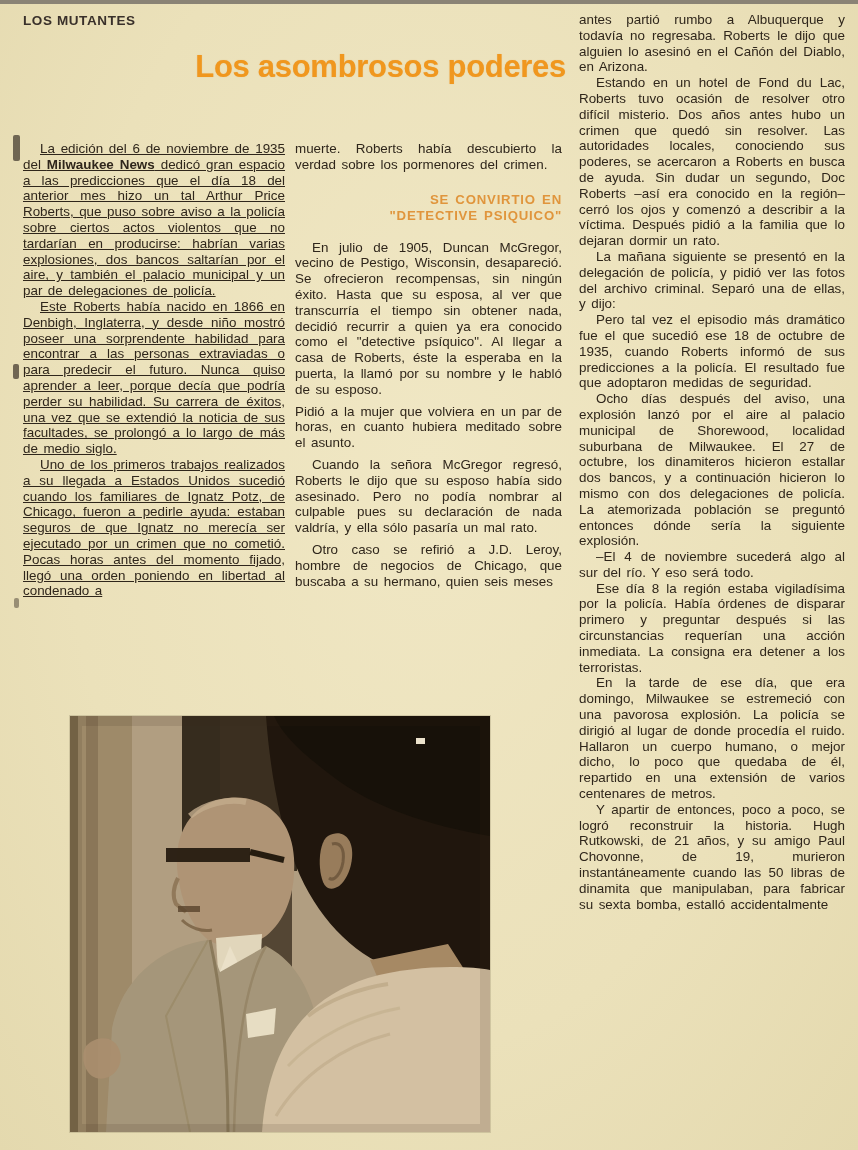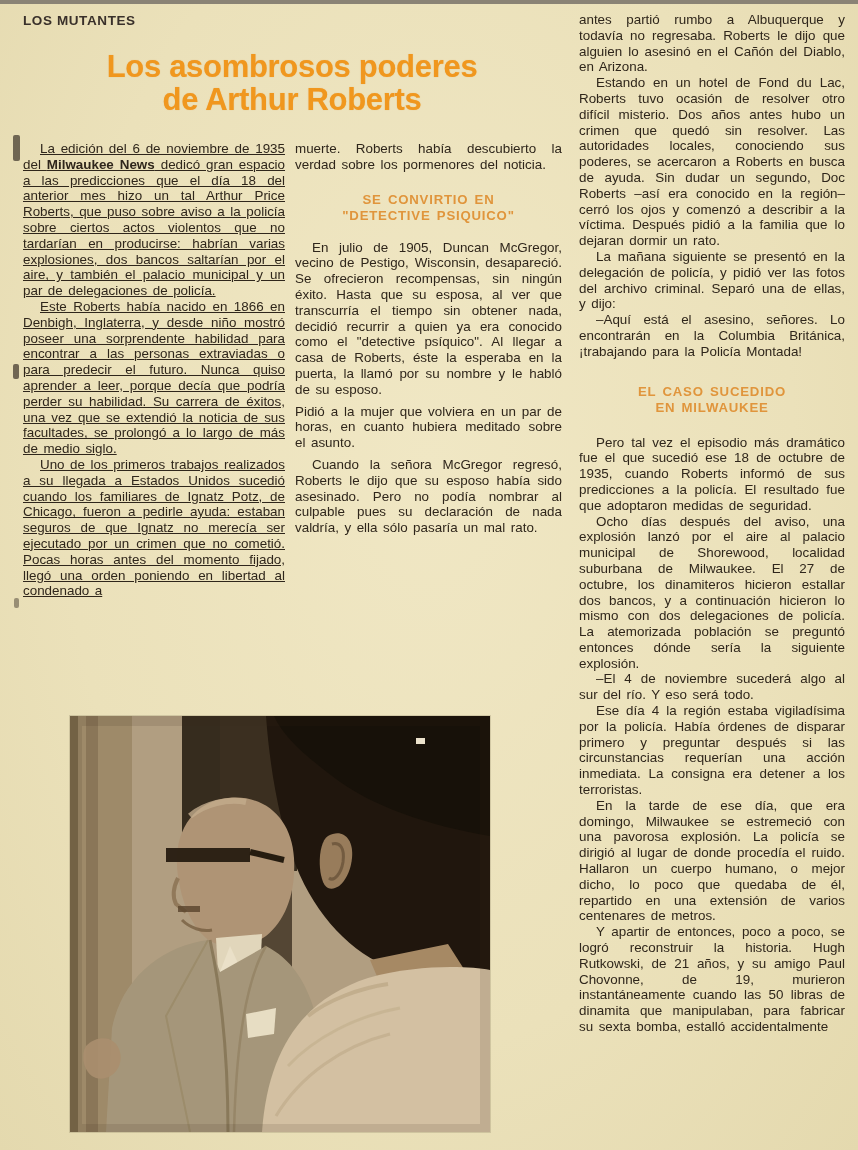--- a/index.html
+++ b/index.html
@@ -9,39 +9,39 @@
     background-image:radial-gradient(ellipse at 50% 40%, #f0e7c4 0%, #ebe1ba 60%, #e4d9ae 100%);
     font-family:"Liberation Sans", sans-serif;
     color:#2f261b;overflow:hidden;
   }
   .kicker{
     position:absolute;left:23px;top:9px;
     font-size:13.5px;font-weight:bold;letter-spacing:.6px;color:#39302a;
   }
   .title{
     position:absolute;left:18px;top:46px;width:548px;margin:0;
-    text-align:center;font-size:31px;line-height:33px;font-weight:bold;
+    text-align:right;font-size:31px;line-height:33px;font-weight:bold;
     color:#f0971e;letter-spacing:-.3px;
     text-shadow:0 0 1px rgba(214,120,20,.35);
   }
   .title span{display:block;}
   .col{
     position:absolute;font-size:13.4px;line-height:15.8px;
     text-align:justify;word-spacing:1.8px;color:#2f261b;
   }
   .col p{margin:0;}
   .col p.ind{text-indent:17px;}
   .col p.gap{margin-top:6px;}
   .subhead{
     margin:19px 0 15px;text-align:center;
     font-size:13.2px;line-height:16.5px;font-weight:bold;
     color:#e0953c;letter-spacing:.8px;text-indent:0;
   }
   .subhead.tall{margin:24px 0 18px;}
-  .subhead span{display:block;}
+  .subhead span{display:block;text-align:right;}
   .col1{left:23px;top:137px;width:262px;text-decoration:underline;}
   .col2{left:295px;top:137px;width:267px;}
   .col3{left:579px;top:8px;width:266px;}
   .photo{
     position:absolute;left:70px;top:712px;width:420px;height:416px;margin:0;
     box-shadow:0 0 0 1px rgba(90,75,50,.18);
   }
   .photo svg{display:block;width:100%;height:100%;}
   .artifact{position:absolute;background:#473d31;border-radius:2px;opacity:.75;}
   .a1{left:13px;top:131px;width:7px;height:26px;}
@@ -50,53 +50,48 @@
 </style>
 </head>
 <body>
 
 <div class="page">
 
   <div class="kicker">LOS MUTANTES</div>
 
   <h1 class="title">
     <span>Los asombrosos poderes</span>
-    <span>de Arthur Roberts</span>
   </h1>
 
   <div class="col col1">
     <p class="ind"><span>La edición del 6 de noviembre de 1935 del </span><b>Milwaukee News</b><span> dedicó gran espacio a las predicciones que el día 18 del anterior mes hizo un tal Arthur Price Roberts, que puso sobre aviso a la policía sobre ciertos actos violentos que no tardarían en producirse: habrían varias explosiones, dos bancos saltarían por el aire, y también el palacio municipal y un par de delegaciones de policía.</span></p>
     <p class="ind">Este Roberts había nacido en 1866 en Denbigh, Inglaterra, y desde niño mostró poseer una sorprendente habilidad para encontrar a las personas extraviadas o para predecir el futuro. Nunca quiso aprender a leer, porque decía que podría perder su habilidad. Su carrera de éxitos, una vez que se extendió la noticia de sus facultades, se prolongó a lo largo de más de medio siglo.</p>
     <p class="ind">Uno de los primeros trabajos realizados a su llegada a Estados Unidos sucedió cuando los familiares de Ignatz Potz, de Chicago, fueron a pedirle ayuda: estaban seguros de que Ignatz no merecía ser ejecutado por un crimen que no cometió. Pocas horas antes del momento fijado, llegó una orden poniendo en libertad al condenado a</p>
   </div>
 
   <div class="col col2">
-    <p>muerte. Roberts había descubierto la verdad sobre los pormenores del noticia.</p>
+    <p>muerte. Roberts había descubierto la verdad sobre los pormenores del crimen.</p>
     <h2 class="subhead">
       <span>SE CONVIRTIO EN</span>
       <span>"DETECTIVE PSIQUICO"</span>
     </h2>
     <p class="ind">En julio de 1905, Duncan McGregor, vecino de Pestigo, Wisconsin, desapareció. Se ofrecieron recompensas, sin ningún éxito. Hasta que su esposa, al ver que transcurría el tiempo sin obtener nada, decidió recurrir a quien ya era conocido como el "detective psíquico". Al llegar a casa de Roberts, éste la esperaba en la puerta, la llamó por su nombre y le habló de su esposo.</p>
     <p class="gap">Pidió a la mujer que volviera en un par de horas, en cuanto hubiera meditado sobre el asunto.</p>
     <p class="ind gap">Cuando la señora McGregor regresó, Roberts le dijo que su esposo había sido asesinado. Pero no podía nombrar al culpable pues su declaración de nada valdría, y ella sólo pasaría un mal rato.</p>
+    <p class="ind gap">Otro caso se refirió a J.D. Leroy, hombre de negocios de Chicago, que buscaba a su hermano, quien seis meses</p>
   </div>
 
   <div class="col col3">
     <p>antes partió rumbo a Albuquerque y todavía no regresaba. Roberts le dijo que alguien lo asesinó en el Cañón del Diablo, en Arizona.</p>
     <p class="ind">Estando en un hotel de Fond du Lac, Roberts tuvo ocasión de resolver otro difícil misterio. Dos años antes hubo un crimen que quedó sin resolver. Las autoridades locales, conociendo sus poderes, se acercaron a Roberts en busca de ayuda. Sin dudar un segundo, Doc Roberts –así era conocido en la región– cerró los ojos y comenzó a describir a la víctima. Después pidió a la familia que lo dejaran dormir un rato.</p>
     <p class="ind">La mañana siguiente se presentó en la delegación de policía, y pidió ver las fotos del archivo criminal. Separó una de ellas, y dijo:</p>
-    <p class="ind">–Aquí está el asesino, señores. Lo encontrarán en la Columbia Británica, ¡trabajando para la Policía Montada!</p>
-    <h2 class="subhead tall">
-      <span>EL CASO SUCEDIDO</span>
-      <span>EN MILWAUKEE</span>
-    </h2>
     <p class="ind">Pero tal vez el episodio más dramático fue el que sucedió ese 18 de octubre de 1935, cuando Roberts informó de sus predicciones a la policía. El resultado fue que adoptaron medidas de seguridad.</p>
     <p class="ind">Ocho días después del aviso, una explosión lanzó por el aire al palacio municipal de Shorewood, localidad suburbana de Milwaukee. El 27 de octubre, los dinamiteros hicieron estallar dos bancos, y a continuación hicieron lo mismo con dos delegaciones de policía. La atemorizada población se preguntó entonces dónde sería la siguiente explosión.</p>
     <p class="ind">–El 4 de noviembre sucederá algo al sur del río. Y eso será todo.</p>
-    <p class="ind">Ese día 4 la región estaba vigiladísima por la policía. Había órdenes de disparar primero y preguntar después si las circunstancias requerían una acción inmediata. La consigna era detener a los terroristas.</p>
+    <p class="ind">Ese día 8 la región estaba vigiladísima por la policía. Había órdenes de disparar primero y preguntar después si las circunstancias requerían una acción inmediata. La consigna era detener a los terroristas.</p>
     <p class="ind">En la tarde de ese día, que era domingo, Milwaukee se estremeció con una pavorosa explosión. La policía se dirigió al lugar de donde procedía el ruido. Hallaron un cuerpo humano, o mejor dicho, lo poco que quedaba de él, repartido en una extensión de varios centenares de metros.</p>
     <p class="ind">Y apartir de entonces, poco a poco, se logró reconstruir la historia. Hugh Rutkowski, de 21 años, y su amigo Paul Chovonne, de 19, murieron instantáneamente cuando las 50 libras de dinamita que manipulaban, para fabricar su sexta bomba, estalló accidentalmente</p>
   </div>
 
   <figure class="photo">
     <svg viewBox="0 0 420 416" preserveAspectRatio="none" role="img">
 
       <rect x="0" y="0" width="420" height="416" fill="#b5a287"></rect>
 
       <rect x="0" y="0" width="62" height="416" fill="#a08c6d"></rect>

